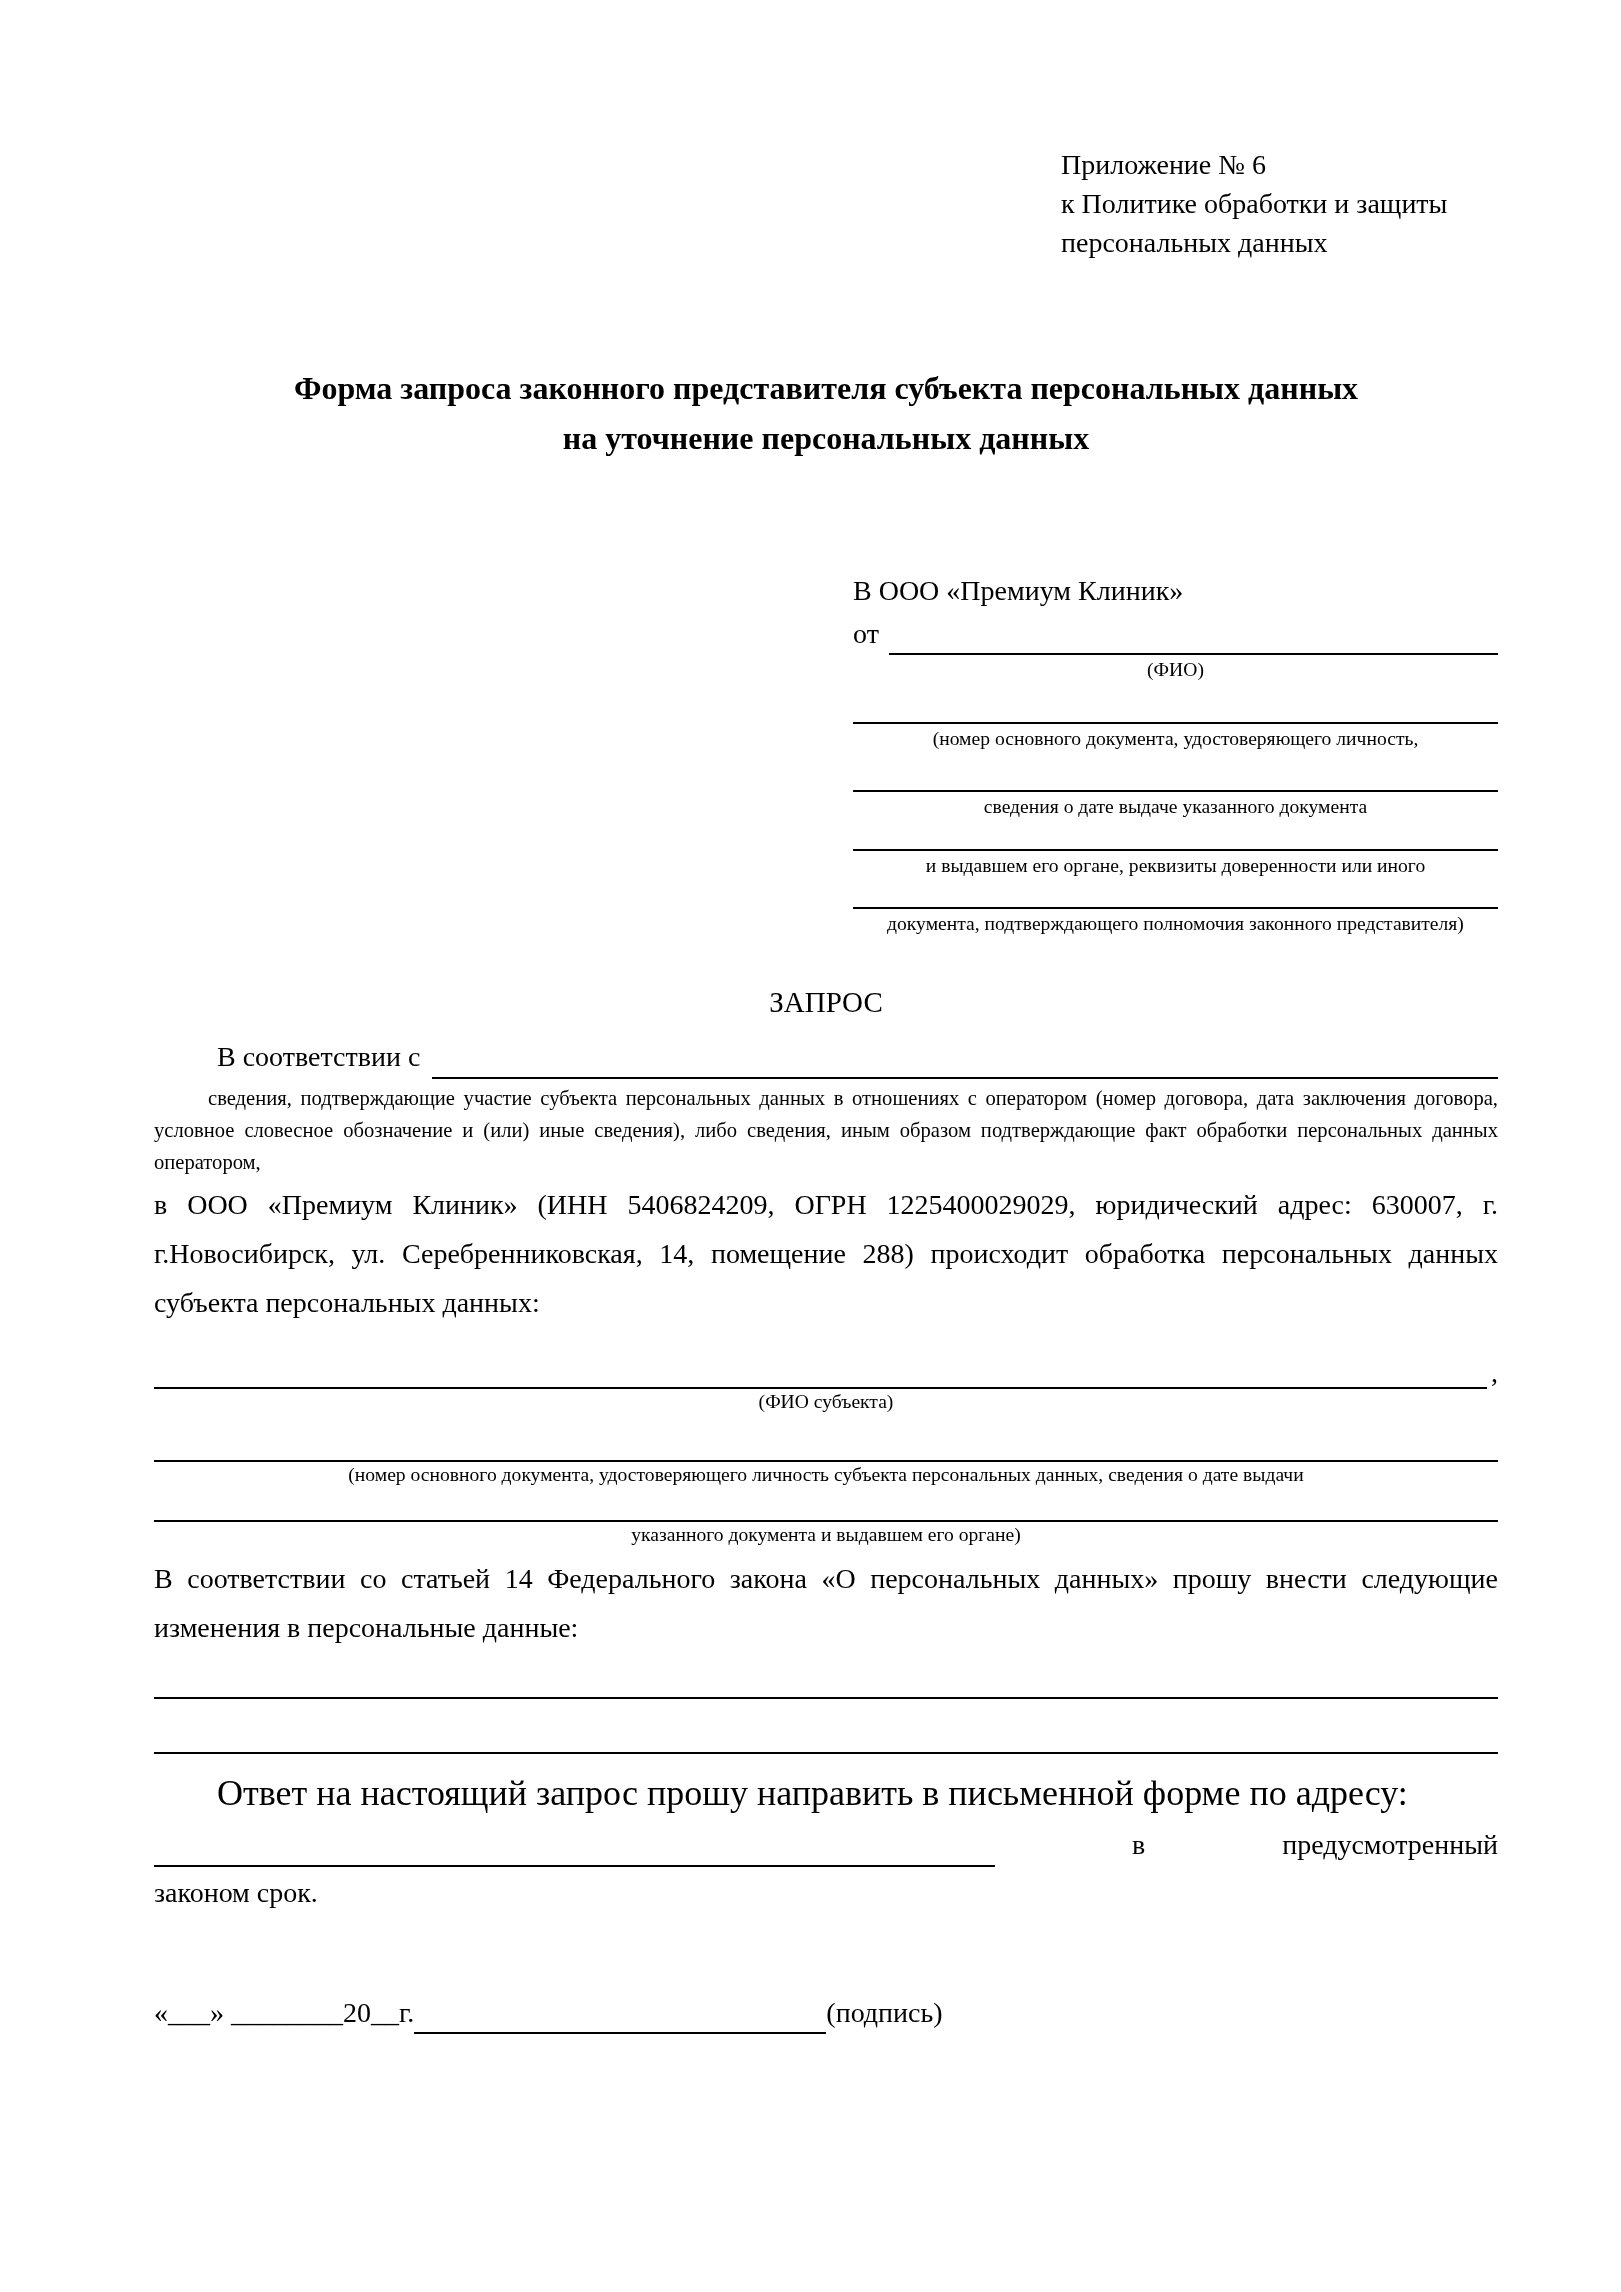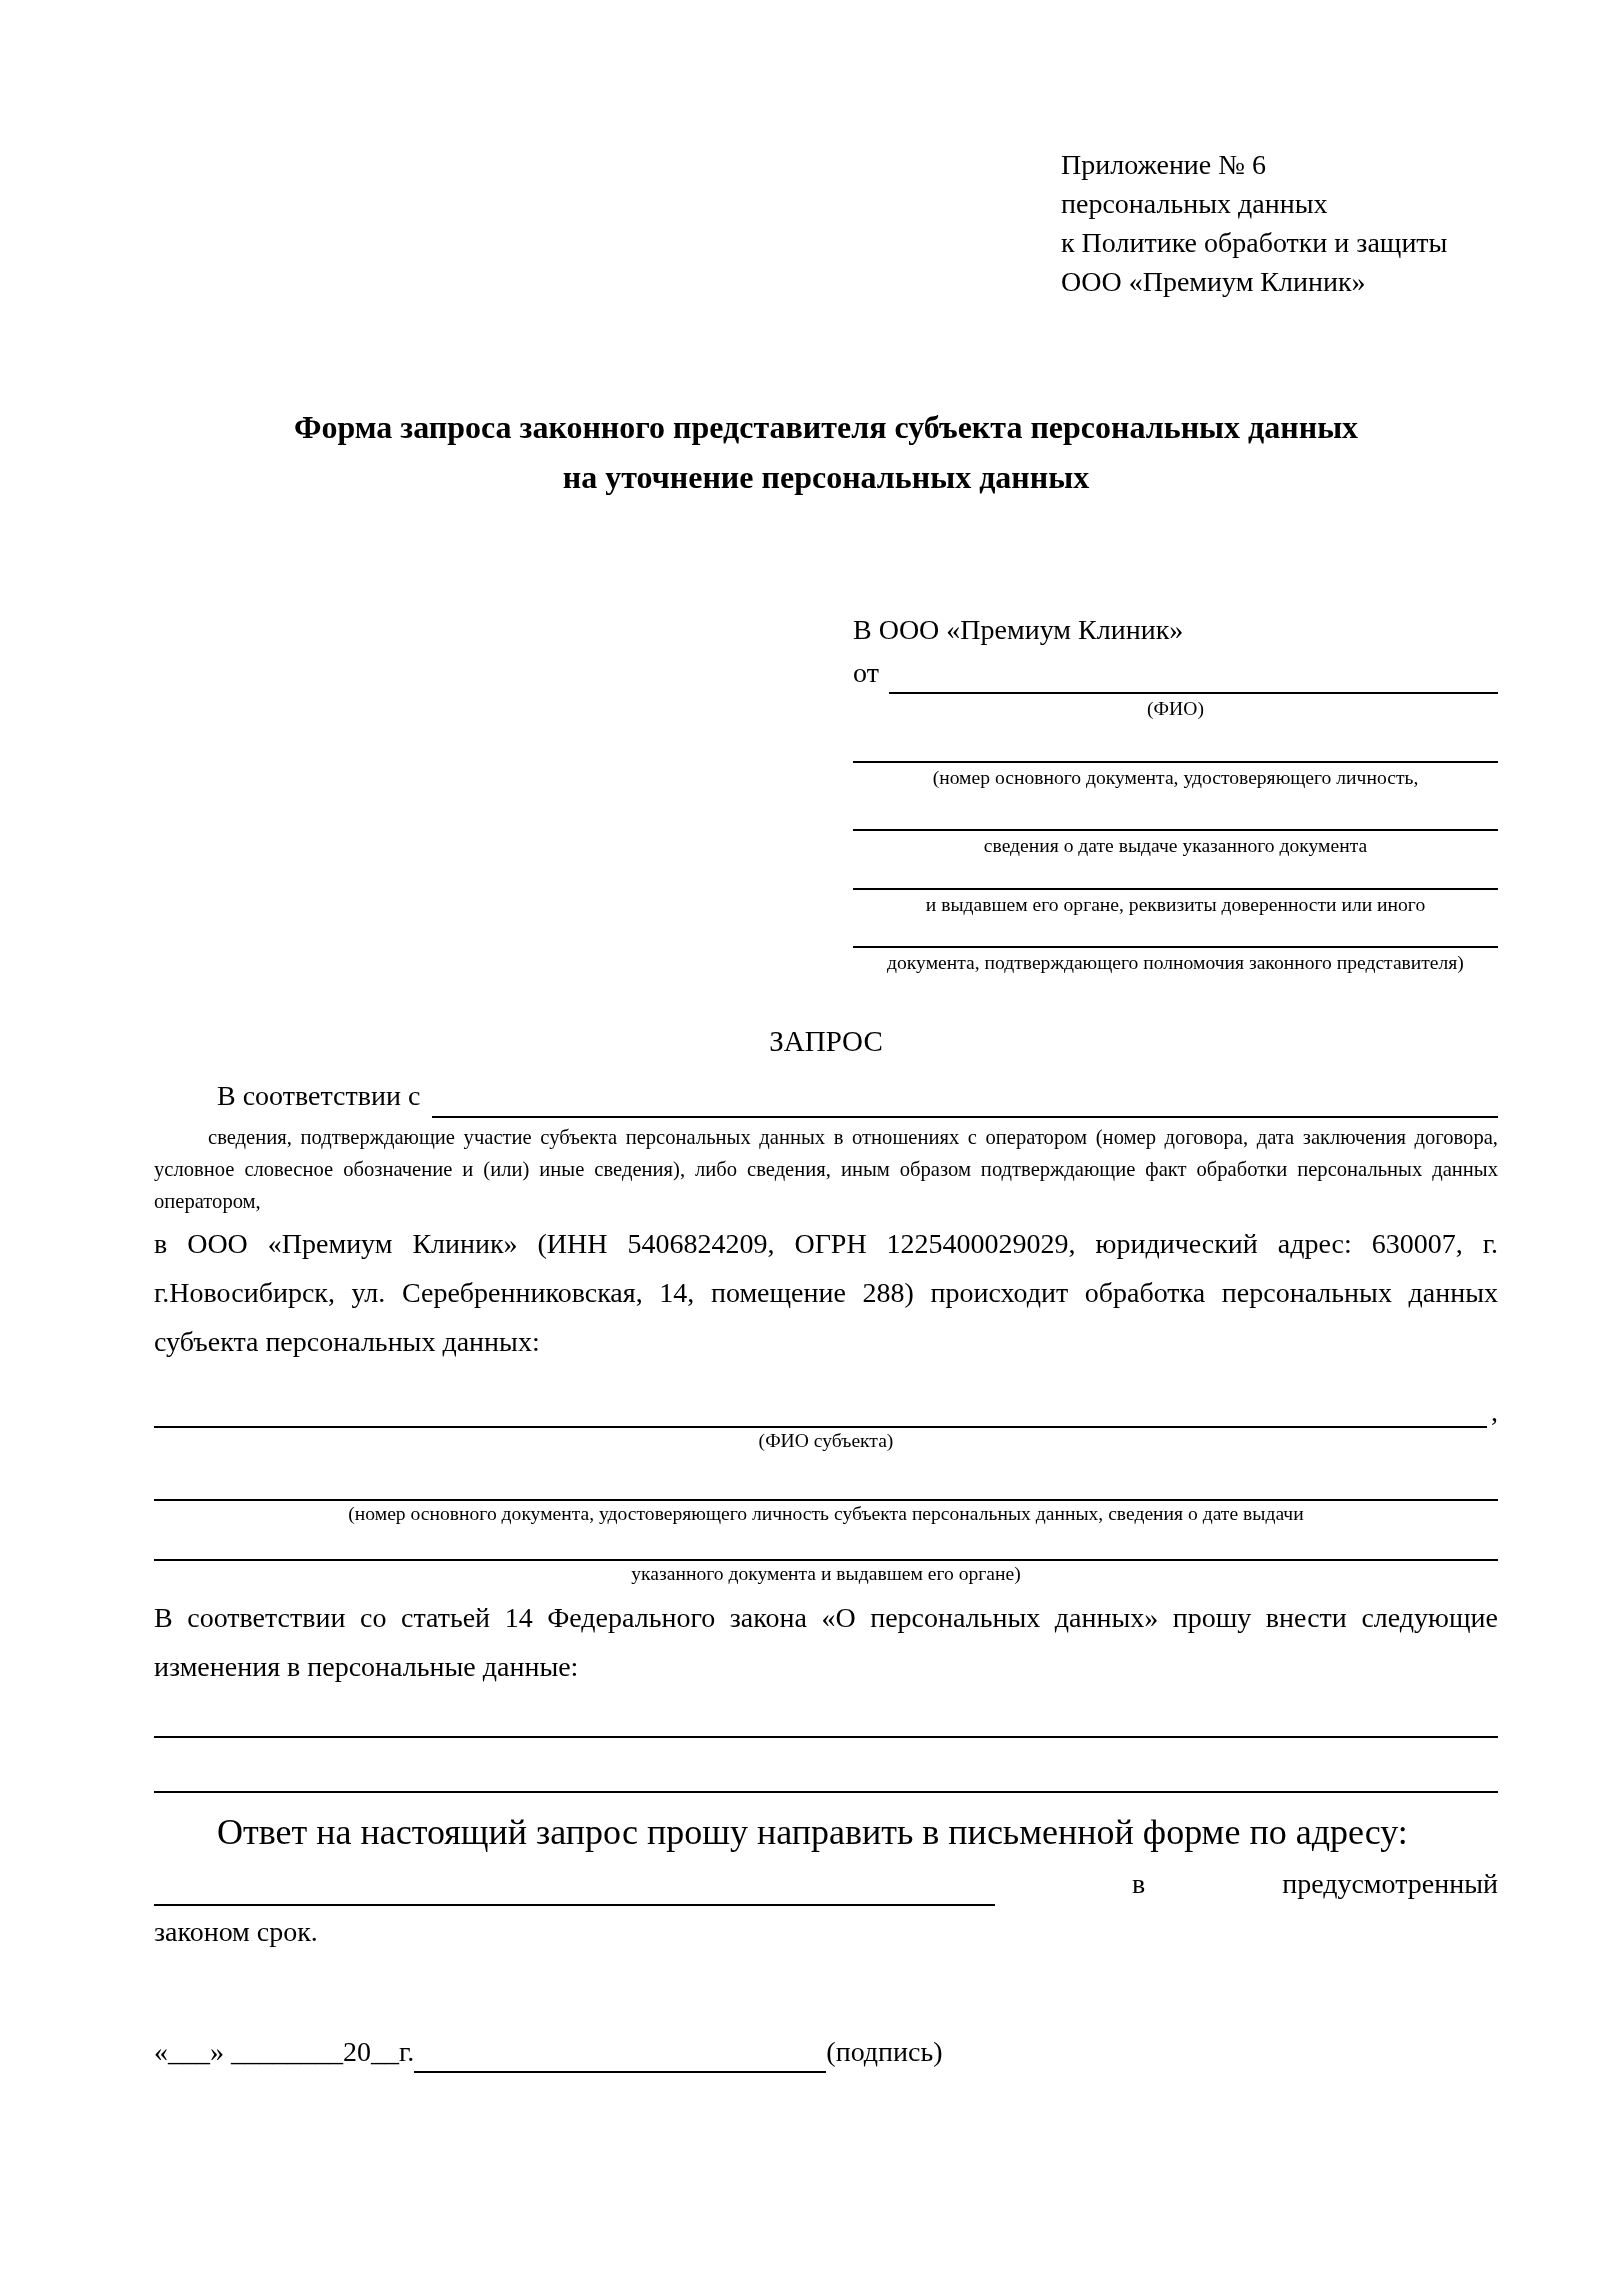--- a/index.html
+++ b/index.html
@@ -111,23 +111,22 @@
   .signature-caption { white-space: nowrap; }
 </style>
 </head>
 <body>
 
 <div class="page">
   <div class="content">
 
     <div class="annex-block">
       <div>Приложение № 6</div>
+      <div>к Политике обработки и защиты</div>
       <div>персональных данных</div>
-      <div>к Политике обработки и защиты</div>
-      <div>ООО «Премиум Клиник»</div>
     </div>
 
     <div class="doc-title">
       <div>Форма запроса законного представителя субъекта персональных данных</div>
       <div>на уточнение персональных данных</div>
     </div>
 
     <div class="addressee">
       <div class="addressee-org">В ООО «Премиум Клиник»</div>
       <div class="from-row">

